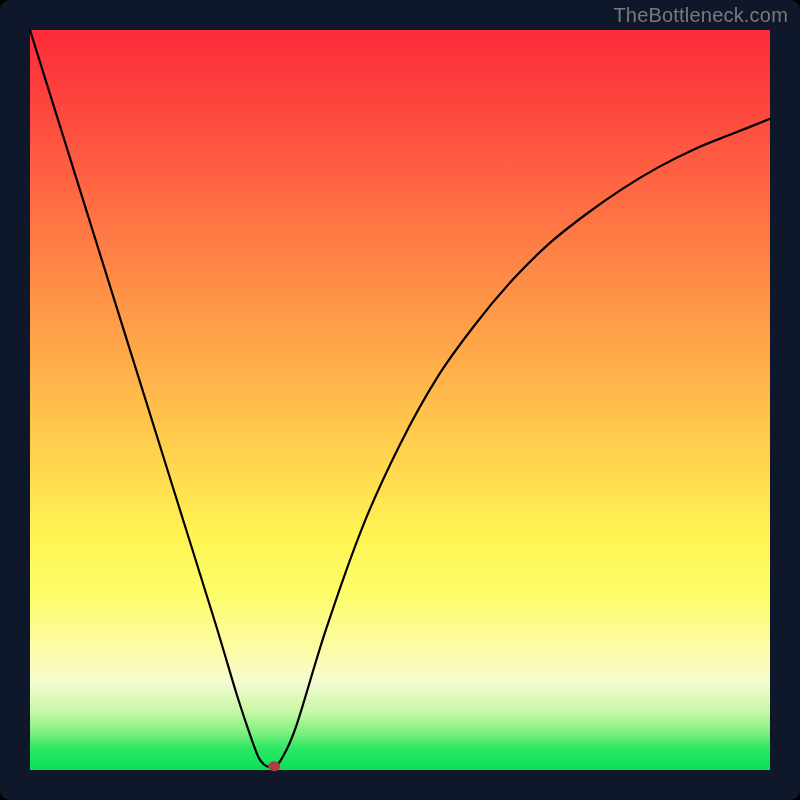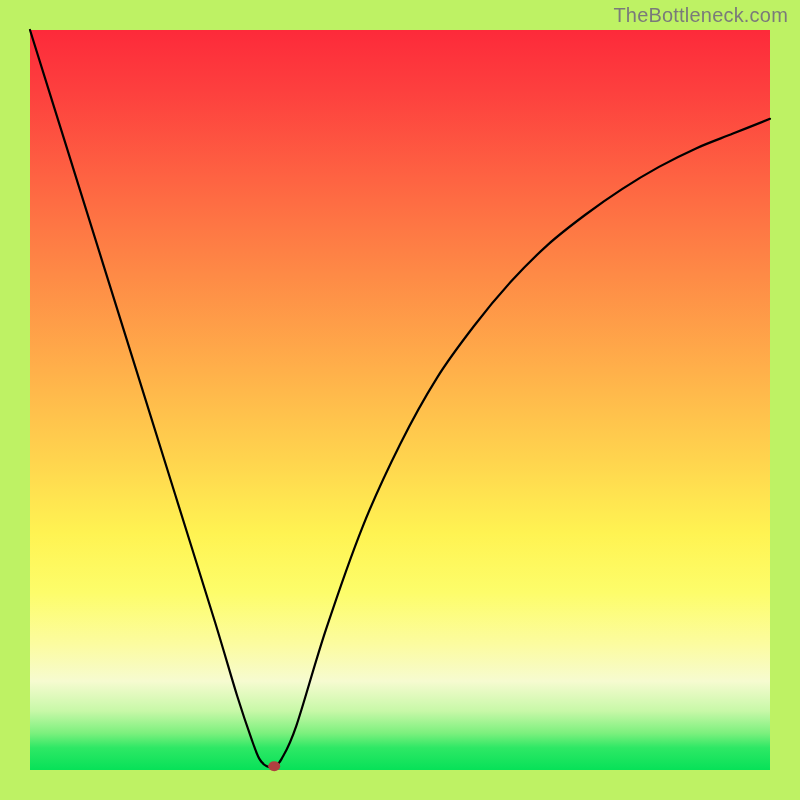--- a/index.html
+++ b/index.html
@@ -8,21 +8,22 @@
     width: 800px;
     height: 800px;
     overflow: hidden;
     background: #000;
     font-family: Arial, Helvetica, sans-serif;
   }
   .frame {
     position: relative;
     width: 800px;
     height: 800px;
-    background: #bef264;
+    background: #0f172a;
+    border-radius: 10px;
   }
   .plot-area {
     position: absolute;
     left: 30px;
     top: 30px;
     width: 740px;
     height: 740px;
     
     background: linear-gradient(
       to bottom,

